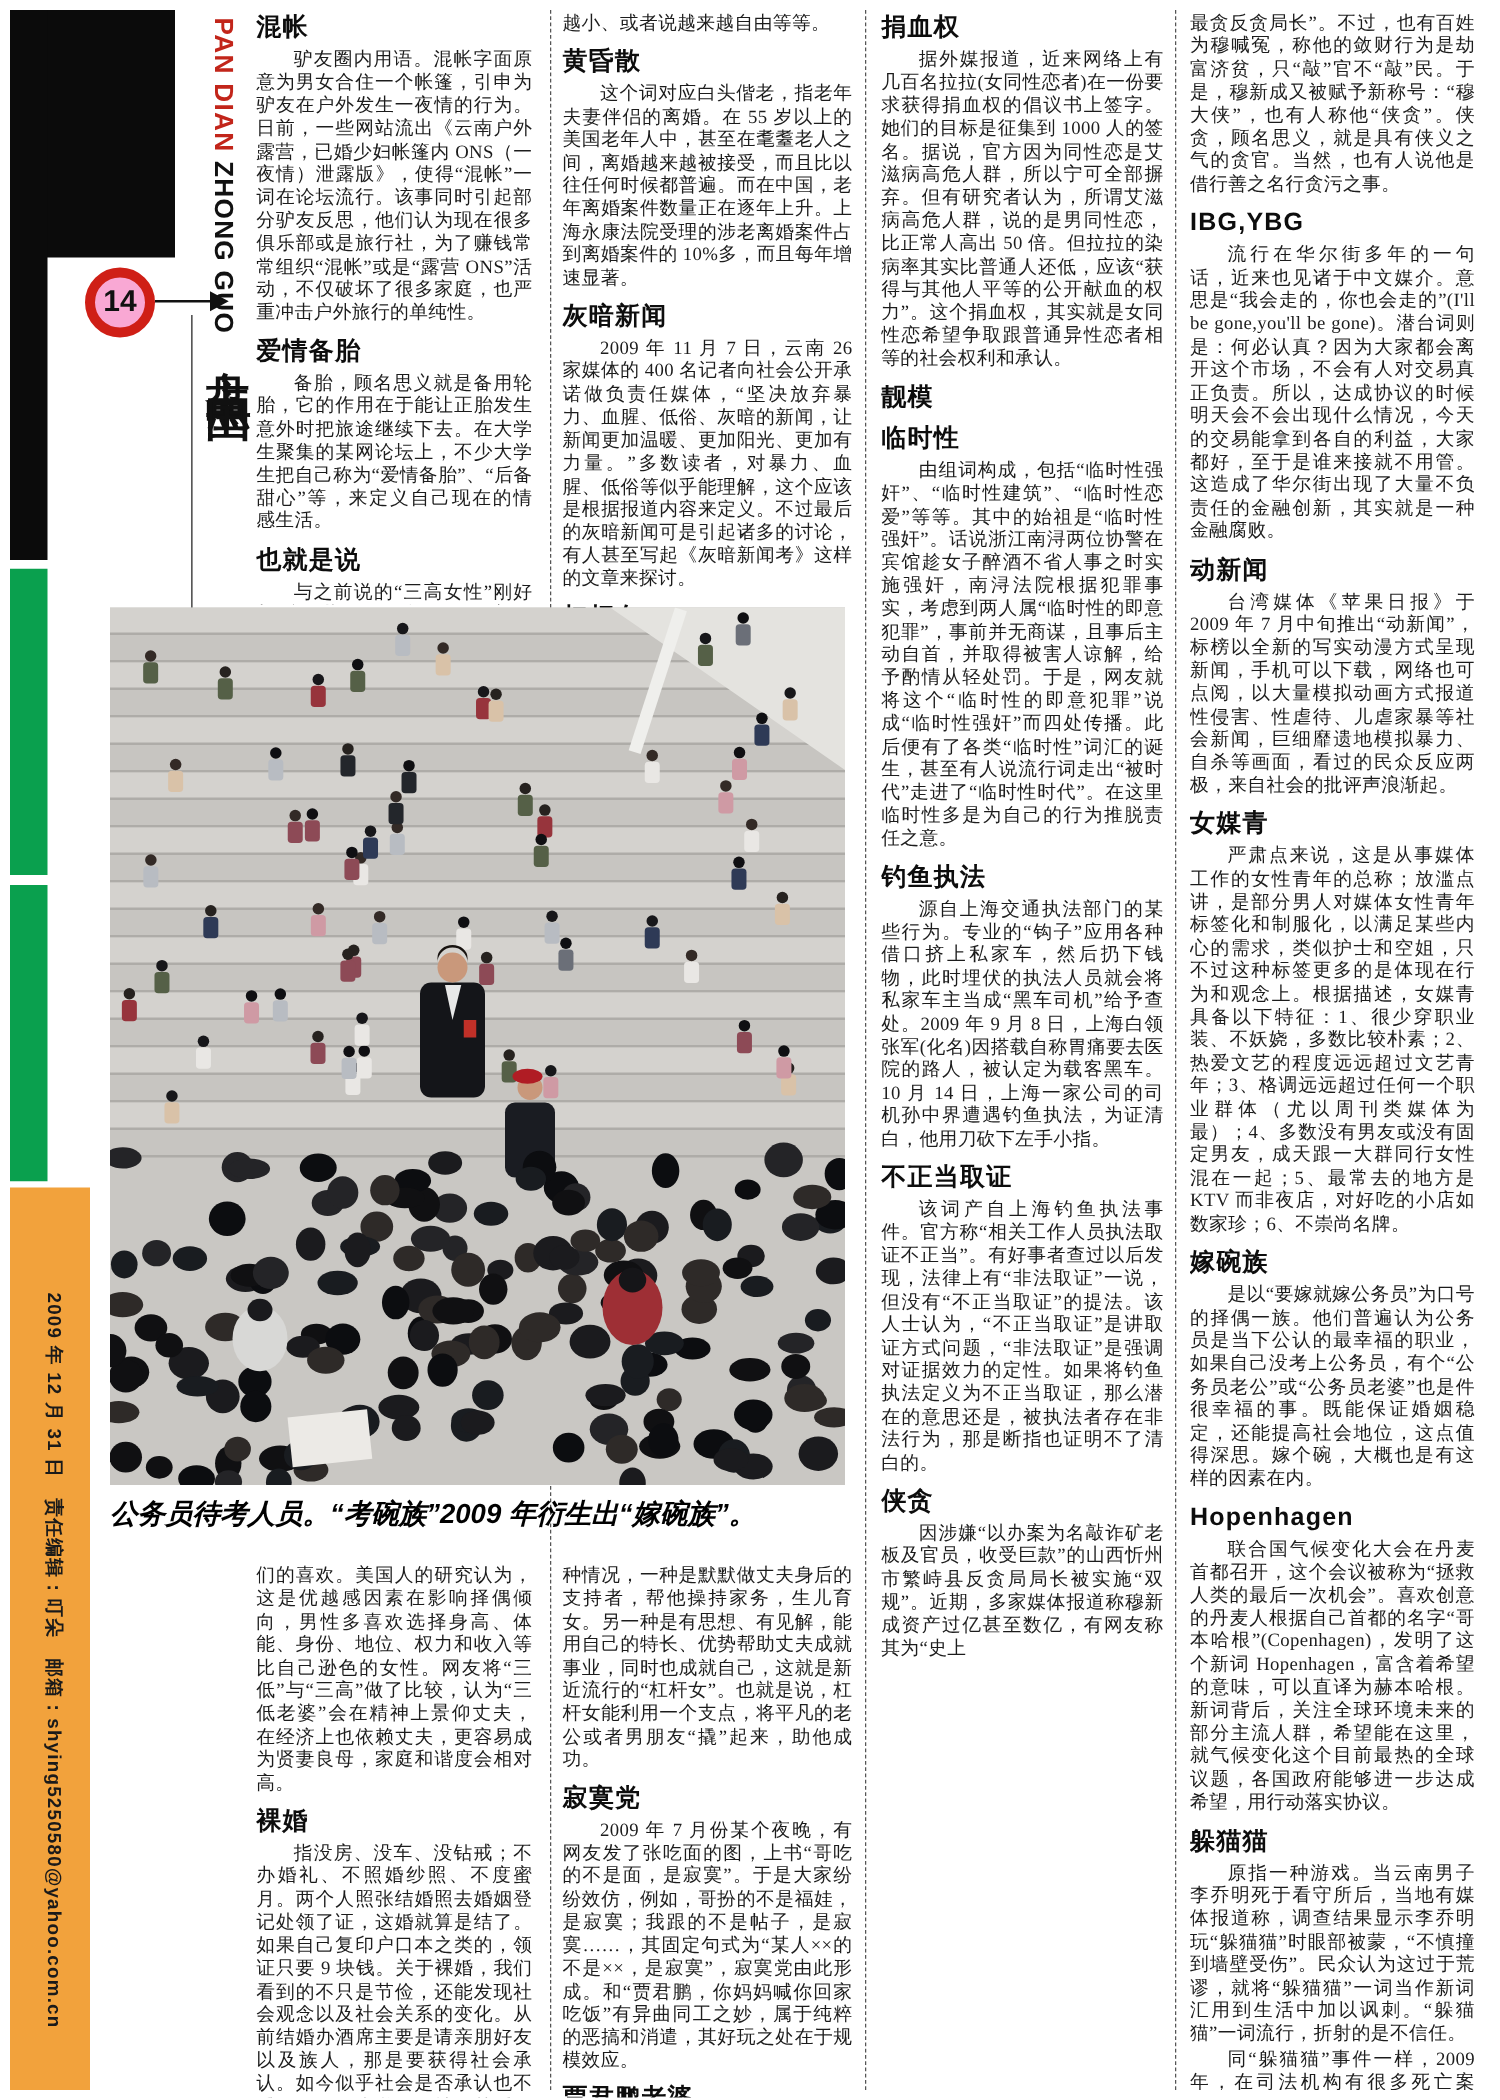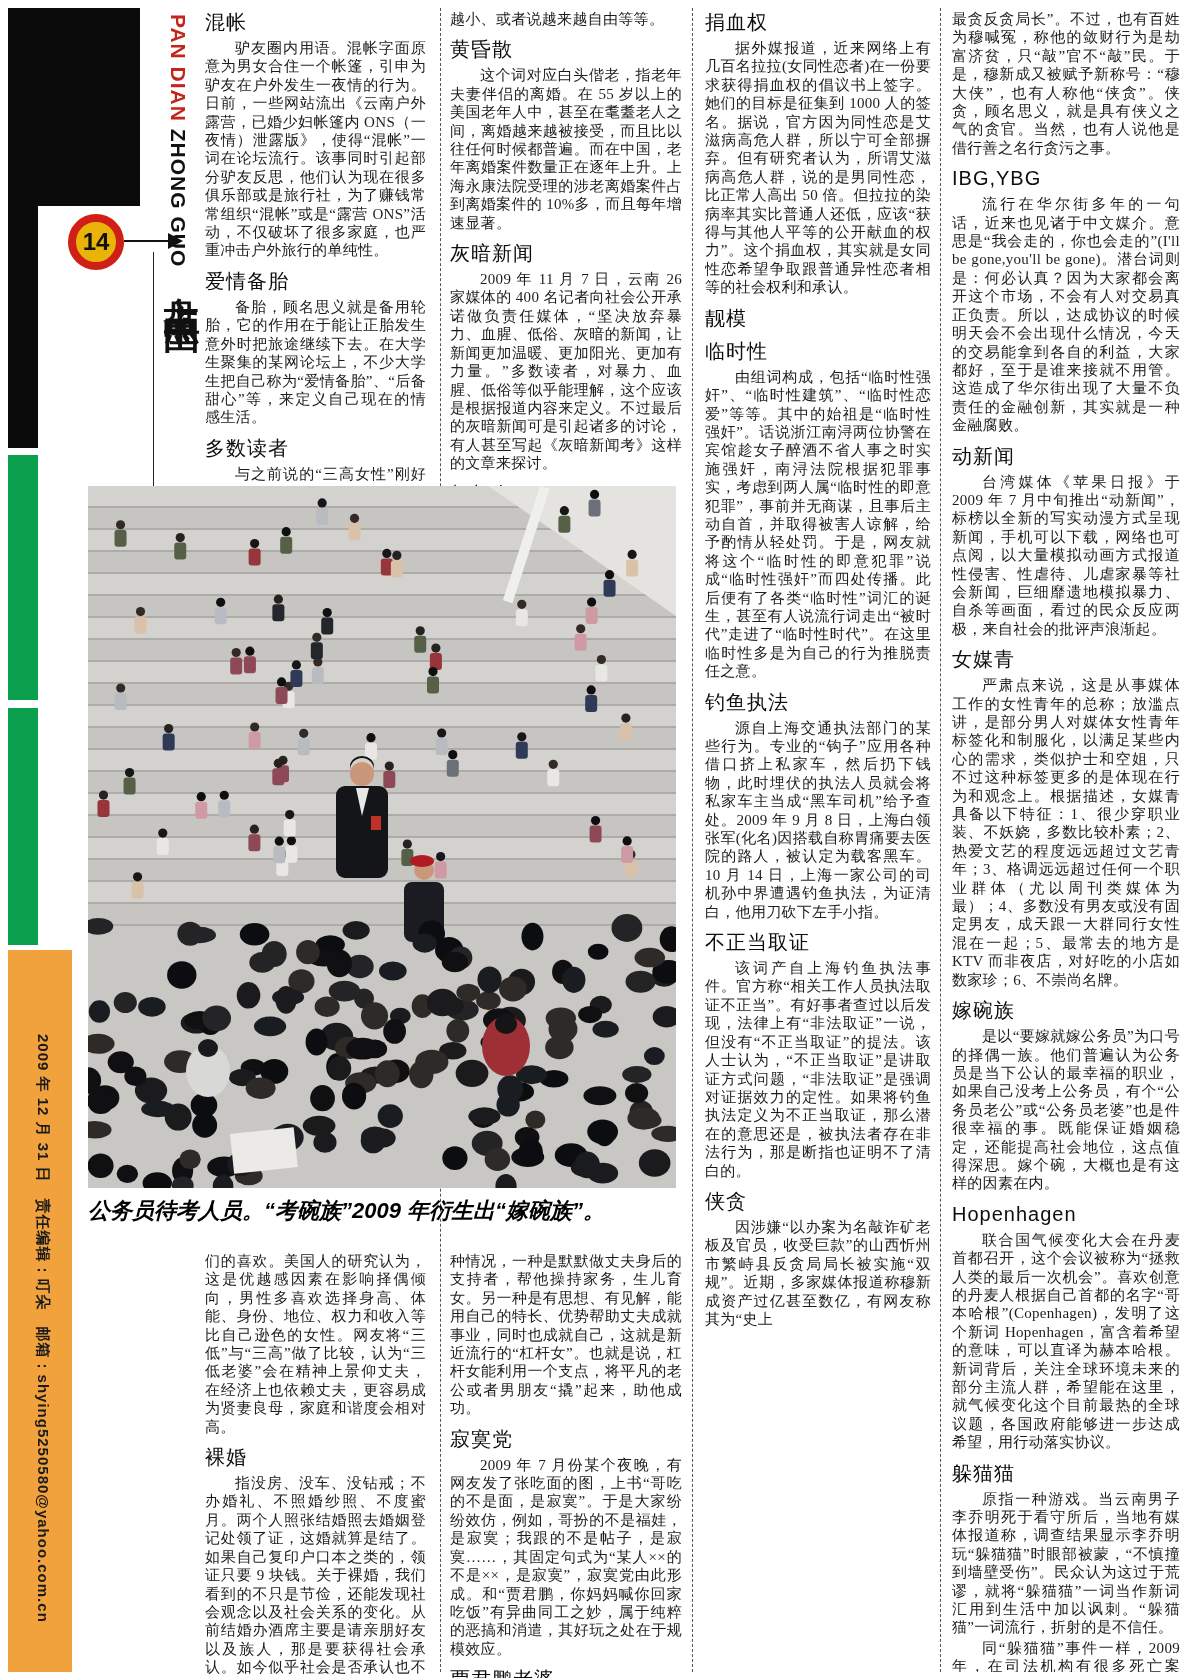--- a/index.html
+++ b/index.html
@@ -7,21 +7,21 @@
   #page{position:relative;width:1200px;height:1680px;background:#fff;overflow:hidden;}
 
   
   .black-box{position:absolute;left:8px;top:8px;width:132px;height:198px;background:#0b0b0b;}
   .black-strip{position:absolute;left:8px;top:8px;width:30px;height:440px;background:#0b0b0b;}
   .logo-vert{position:absolute;left:190px;top:14px;transform:rotate(90deg);transform-origin:0 0;
     font-family:"Liberation Sans","DejaVu Sans",sans-serif;font-weight:bold;font-size:21px;letter-spacing:1px;white-space:nowrap;}
   .logo-vert .red{color:#c2251a;}
   .logo-vert .blk{color:#111;}
   .page-circle{position:absolute;left:68px;top:214px;width:40px;height:40px;border:8px solid #cf1f16;border-radius:50%;
-    background:#eab308;color:#111;font-weight:bold;font-size:24px;line-height:40px;text-align:center;z-index:3;}
+    background:#f9a8d4;color:#111;font-weight:bold;font-size:24px;line-height:40px;text-align:center;z-index:3;}
   .arrow-line{position:absolute;left:124px;top:240px;width:48px;height:2px;background:#111;}
   .arrow-head{position:absolute;left:168px;top:233px;width:0;height:0;border-left:15px solid #111;border-top:8px solid transparent;border-bottom:8px solid transparent;}
   .title-rule{position:absolute;left:153px;top:252px;width:1px;height:272px;background:#222;}
   .section-title{position:absolute;left:156px;top:268px;writing-mode:vertical-rl;text-orientation:upright;
     font-family:"Liberation Serif","DejaVu Serif",serif;font-weight:bold;font-size:37px;letter-spacing:7px;color:#111;}
 
   .green-block{position:absolute;left:8px;width:30px;background:#0aa04e;}
   #green1{top:455px;height:245px;}
   #green2{top:708px;height:237px;}
   .orange-bar{position:absolute;left:8px;top:950px;width:64px;height:722px;background:#f2a23c;}
@@ -34,21 +34,21 @@
 
   
   .col{position:absolute;top:10px;overflow:hidden;z-index:2;}
   #col1top{left:205px;width:221px;height:474px;}
   #col2top{left:450px;width:232px;height:484px;}
   #col3{left:705px;width:226px;height:1662px;}
   #col4{left:952px;width:228px;height:1662px;}
   #col1bot{left:205px;top:1252px;width:221px;height:426px;}
   #col2bot{left:450px;top:1252px;width:232px;height:426px;}
 
-  .art-h{font-family:"Liberation Sans","DejaVu Sans",sans-serif;font-weight:normal;font-size:20px;color:#0d0d0d;
+  .art-h{font-family:"Liberation Sans","DejaVu Sans",sans-serif;font-weight:bold;font-size:20px;color:#0d0d0d;
     margin:9px 0 5px 0;letter-spacing:1px;line-height:24px;}
   .art-h:first-child{margin-top:0;}
   .art-p{font-family:"Liberation Serif","DejaVu Serif",serif;font-size:15px;line-height:18.4px;color:#1c1c1c;
     text-align:justify;text-justify:inter-ideograph;letter-spacing:0.3px;margin:0 0 2px 0;text-indent:2em;}
   .art-p.cont{text-indent:0;}
 
   
   #photo{position:absolute;left:88px;top:486px;width:588px;height:702px;z-index:4;background:#c9c7c3;}
   #photo svg{display:block;}
   .caption{position:absolute;left:88px;top:1196px;width:520px;z-index:4;
@@ -77,21 +77,21 @@
 
   <div class="vsep" id="sep1"></div>
   <div class="vsep" id="sep2"></div>
   <div class="vsep" id="sep3"></div>
 
   <div class="col" id="col1top">
       <h3 class="art-h">混帐</h3>
       <p class="art-p">驴友圈内用语。混帐字面原意为男女合住一个帐篷，引申为驴友在户外发生一夜情的行为。日前，一些网站流出《云南户外露营，已婚少妇帐篷内 ONS（一夜情）泄露版》，使得“混帐”一词在论坛流行。该事同时引起部分驴友反思，他们认为现在很多俱乐部或是旅行社，为了赚钱常常组织“混帐”或是“露营 ONS”活动，不仅破坏了很多家庭，也严重冲击户外旅行的单纯性。</p>
       <h3 class="art-h">爱情备胎</h3>
       <p class="art-p">备胎，顾名思义就是备用轮胎，它的作用在于能让正胎发生意外时把旅途继续下去。在大学生聚集的某网论坛上，不少大学生把自己称为“爱情备胎”、“后备甜心”等，来定义自己现在的情感生活。</p>
-      <h3 class="art-h">多数读者</h3>
+      <h3 class="art-h">也就是说</h3>
       <p class="art-p">与之前说的“三高女性”刚好相反。指的是“学历低、文化低、收入低”的老婆。据说这类女性颇受男人</p>
     </div>
   <div class="col" id="col2top">
       <p class="art-p cont">越小、或者说越来越自由等等。</p>
       <h3 class="art-h">黄昏散</h3>
       <p class="art-p">这个词对应白头偕老，指老年夫妻伴侣的离婚。在 55 岁以上的美国老年人中，甚至在耄耋老人之间，离婚越来越被接受，而且比以往任何时候都普遍。而在中国，老年离婚案件数量正在逐年上升。上海永康法院受理的涉老离婚案件占到离婚案件的 10%多，而且每年增速显著。</p>
       <h3 class="art-h">灰暗新闻</h3>
       <p class="art-p">2009 年 11 月 7 日，云南 26 家媒体的 400 名记者向社会公开承诺做负责任媒体，“坚决放弃暴力、血腥、低俗、灰暗的新闻，让新闻更加温暖、更加阳光、更加有力量。”多数读者，对暴力、血腥、低俗等似乎能理解，这个应该是根据报道内容来定义。不过最后的灰暗新闻可是引起诸多的讨论，有人甚至写起《灰暗新闻考》这样的文章来探讨。</p>
       <h3 class="art-h">杠杆女</h3>
       <p class="art-p">通常，女性为另一半付出有两</p>

